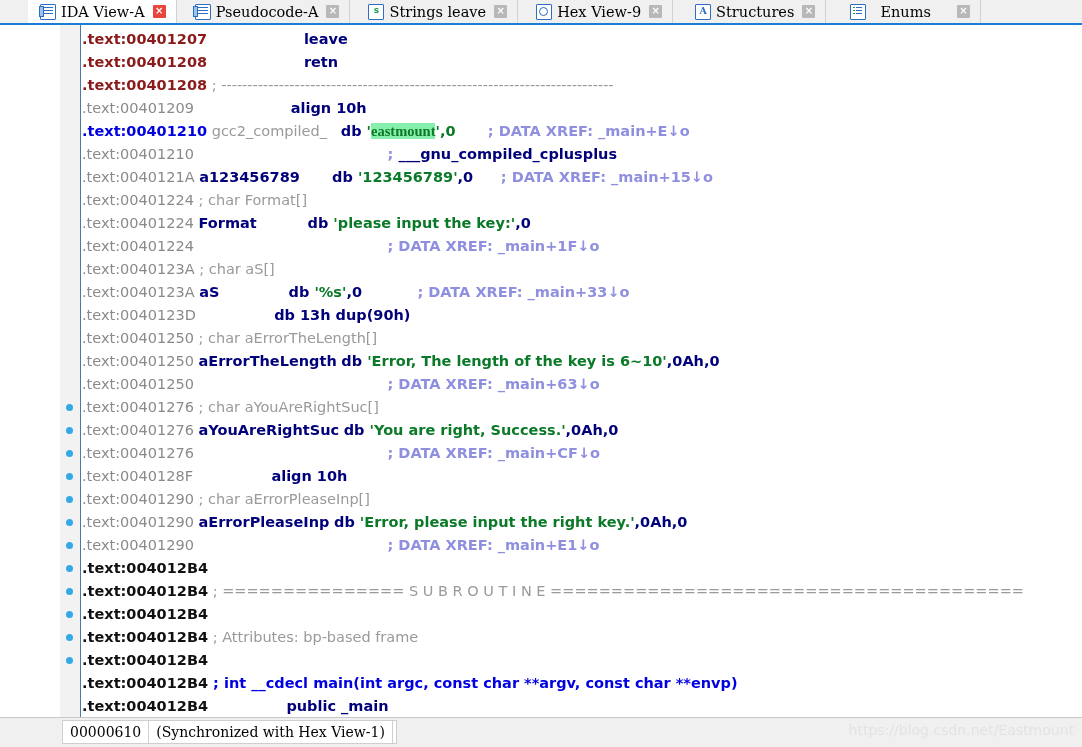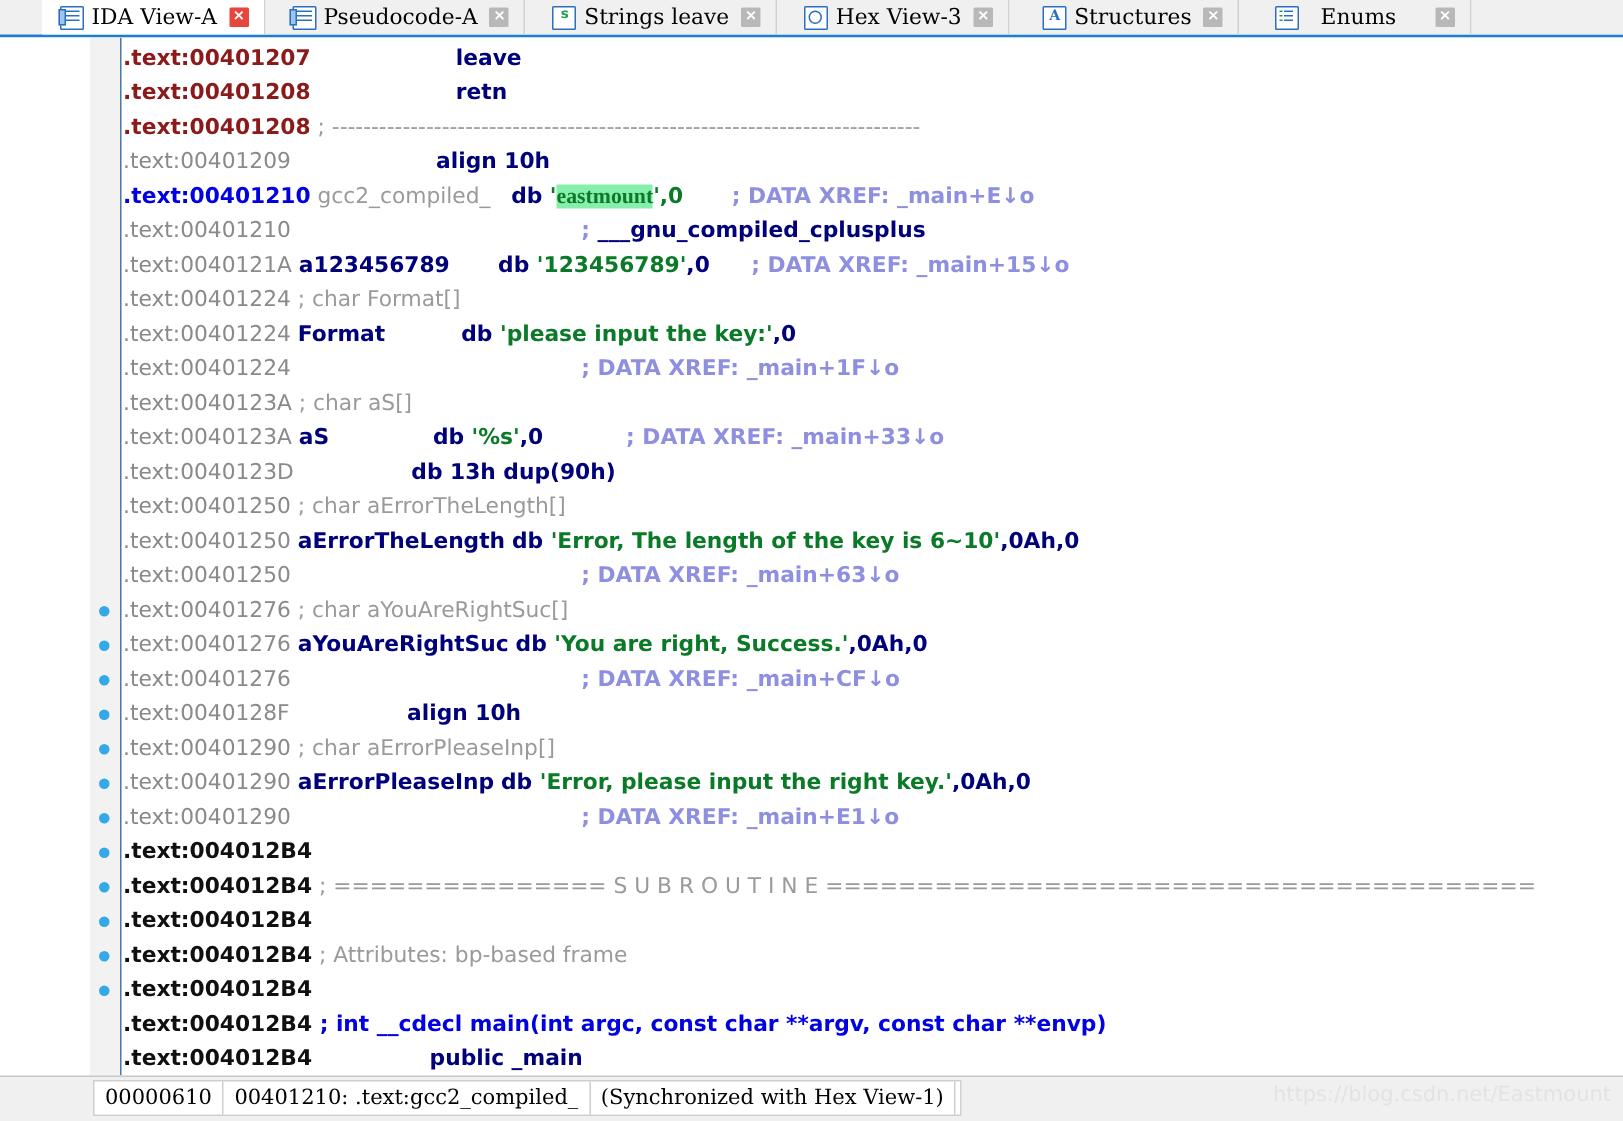--- a/index.html
+++ b/index.html
@@ -275,21 +275,21 @@
     <span class="tab-label">Pseudocode-A</span>
     <span class="tab-close">×</span>
   </div>
   <div class="tab" style="padding-left:18px;">
     <span class="tab-icon ico-s">s</span>
     <span class="tab-label">Strings leave</span>
     <span class="tab-close">×</span>
   </div>
   <div class="tab" style="padding-left:18px;">
     <span class="tab-icon ico-hex"></span>
-    <span class="tab-label">Hex View-3</span>
+    <span class="tab-label">Hex View-9</span>
     <span class="tab-close">×</span>
   </div>
   <div class="tab" style="padding-left:22px;">
     <span class="tab-icon ico-a">A</span>
     <span class="tab-label">Structures</span>
     <span class="tab-close">×</span>
   </div>
   <div class="tab" style="padding-left:24px; gap:14px;">
     <span class="tab-icon ico-enum"></span>
     <span class="tab-label">Enums</span>
@@ -314,17 +314,16 @@
       <div class="bpdot" style="top: 586px;"></div>
       <div class="bpdot" style="top: 609px;"></div>
       <div class="bpdot" style="top: 632px;"></div>
     </div>
   <div class="code" id="code"><div class="line" style="top: 3px;"><span class="c-addr-code">.text:00401207</span><span>                     </span><span class="c-kw">leave</span></div><div class="line" style="top: 26px;"><span class="c-addr-code">.text:00401208</span><span>                     </span><span class="c-kw">retn</span></div><div class="line" style="top: 49px;"><span class="c-addr-code">.text:00401208</span><span class="c-cmt"> ; </span><span class="c-sep">---------------------------------------------------------------------------</span></div><div class="line" style="top: 72px;"><span class="c-addr-data">.text:00401209</span><span>                     </span><span class="c-kw">align 10h</span></div><div class="line" style="top: 95px;"><span class="c-addr-sel">.text:00401210</span><span> </span><span class="c-name-dim">gcc2_compiled_</span><span>   </span><span class="c-kw">db </span><span class="c-str">'</span><span class="hl">eastmount</span><span class="c-str">',0</span><span>       </span><span class="c-xref">; DATA XREF: </span><span class="c-xref">_main+E</span><span class="c-xref">↓o</span></div><div class="line" style="top: 118px;"><span class="c-addr-data">.text:00401210</span><span>                                          </span><span class="c-xref">; </span><span class="c-xref-b">___gnu_compiled_cplusplus</span></div><div class="line" style="top: 141px;"><span class="c-addr-data">.text:0040121A</span><span> </span><span class="c-name">a123456789</span><span>       </span><span class="c-kw">db </span><span class="c-str">'123456789'</span><span class="c-num">,0</span><span>      </span><span class="c-xref">; DATA XREF: </span><span class="c-xref">_main+15</span><span class="c-xref">↓o</span></div><div class="line" style="top: 164px;"><span class="c-addr-data">.text:00401224</span><span class="c-cmt"> ; char Format[]</span></div><div class="line" style="top: 187px;"><span class="c-addr-data">.text:00401224</span><span> </span><span class="c-name">Format</span><span>           </span><span class="c-kw">db </span><span class="c-str">'please input the key:'</span><span class="c-num">,0</span></div><div class="line" style="top: 210px;"><span class="c-addr-data">.text:00401224</span><span>                                          </span><span class="c-xref">; DATA XREF: </span><span class="c-xref">_main+1F</span><span class="c-xref">↓o</span></div><div class="line" style="top: 233px;"><span class="c-addr-data">.text:0040123A</span><span class="c-cmt"> ; char aS[]</span></div><div class="line" style="top: 256px;"><span class="c-addr-data">.text:0040123A</span><span> </span><span class="c-name">aS</span><span>               </span><span class="c-kw">db </span><span class="c-str">'%s'</span><span class="c-num">,0</span><span>            </span><span class="c-xref">; DATA XREF: </span><span class="c-xref">_main+33</span><span class="c-xref">↓o</span></div><div class="line" style="top: 279px;"><span class="c-addr-data">.text:0040123D</span><span>                 </span><span class="c-kw">db </span><span class="c-num">13h dup(90h)</span></div><div class="line" style="top: 302px;"><span class="c-addr-data">.text:00401250</span><span class="c-cmt"> ; char aErrorTheLength[]</span></div><div class="line" style="top: 325px;"><span class="c-addr-data">.text:00401250</span><span> </span><span class="c-name">aErrorTheLength</span><span> </span><span class="c-kw">db </span><span class="c-str">'Error, The length of the key is 6~10'</span><span class="c-num">,0Ah,0</span></div><div class="line" style="top: 348px;"><span class="c-addr-data">.text:00401250</span><span>                                          </span><span class="c-xref">; DATA XREF: </span><span class="c-xref">_main+63</span><span class="c-xref">↓o</span></div><div class="line" style="top: 371px;"><span class="c-addr-data">.text:00401276</span><span class="c-cmt"> ; char aYouAreRightSuc[]</span></div><div class="line" style="top: 394px;"><span class="c-addr-data">.text:00401276</span><span> </span><span class="c-name">aYouAreRightSuc</span><span> </span><span class="c-kw">db </span><span class="c-str">'You are right, Success.'</span><span class="c-num">,0Ah,0</span></div><div class="line" style="top: 417px;"><span class="c-addr-data">.text:00401276</span><span>                                          </span><span class="c-xref">; DATA XREF: </span><span class="c-xref">_main+CF</span><span class="c-xref">↓o</span></div><div class="line" style="top: 440px;"><span class="c-addr-data">.text:0040128F</span><span>                 </span><span class="c-kw">align 10h</span></div><div class="line" style="top: 463px;"><span class="c-addr-data">.text:00401290</span><span class="c-cmt"> ; char aErrorPleaseInp[]</span></div><div class="line" style="top: 486px;"><span class="c-addr-data">.text:00401290</span><span> </span><span class="c-name">aErrorPleaseInp</span><span> </span><span class="c-kw">db </span><span class="c-str">'Error, please input the right key.'</span><span class="c-num">,0Ah,0</span></div><div class="line" style="top: 509px;"><span class="c-addr-data">.text:00401290</span><span>                                          </span><span class="c-xref">; DATA XREF: </span><span class="c-xref">_main+E1</span><span class="c-xref">↓o</span></div><div class="line" style="top: 532px;"><span class="c-addr-blk">.text:004012B4</span></div><div class="line" style="top: 555px;"><span class="c-addr-blk">.text:004012B4</span><span class="c-cmt"> ; </span><span class="c-sep">=============== S U B R O U T I N E =======================================</span></div><div class="line" style="top: 578px;"><span class="c-addr-blk">.text:004012B4</span></div><div class="line" style="top: 601px;"><span class="c-addr-blk">.text:004012B4</span><span class="c-cmt"> ; Attributes: bp-based frame</span></div><div class="line" style="top: 624px;"><span class="c-addr-blk">.text:004012B4</span></div><div class="line" style="top: 647px;"><span class="c-addr-blk">.text:004012B4</span><span class="c-cmt-blue"> ; int __cdecl main(int argc, const char **argv, const char **envp)</span></div><div class="line" style="top: 670px;"><span class="c-addr-blk">.text:004012B4</span><span>                 </span><span class="c-kw">public _main</span></div></div>
 </div>
 
 <div class="statusbar">
   <div class="status-inner">
     <span class="status-cell">00000610</span>
-    <span class="status-cell">00401210: .text:gcc2_compiled_</span>
     <span class="status-cell last">(Synchronized with Hex View-1)</span>
   </div>
 </div>
 <div class="watermark">https://blog.csdn.net/Eastmount</div>
 
 </body></html>

